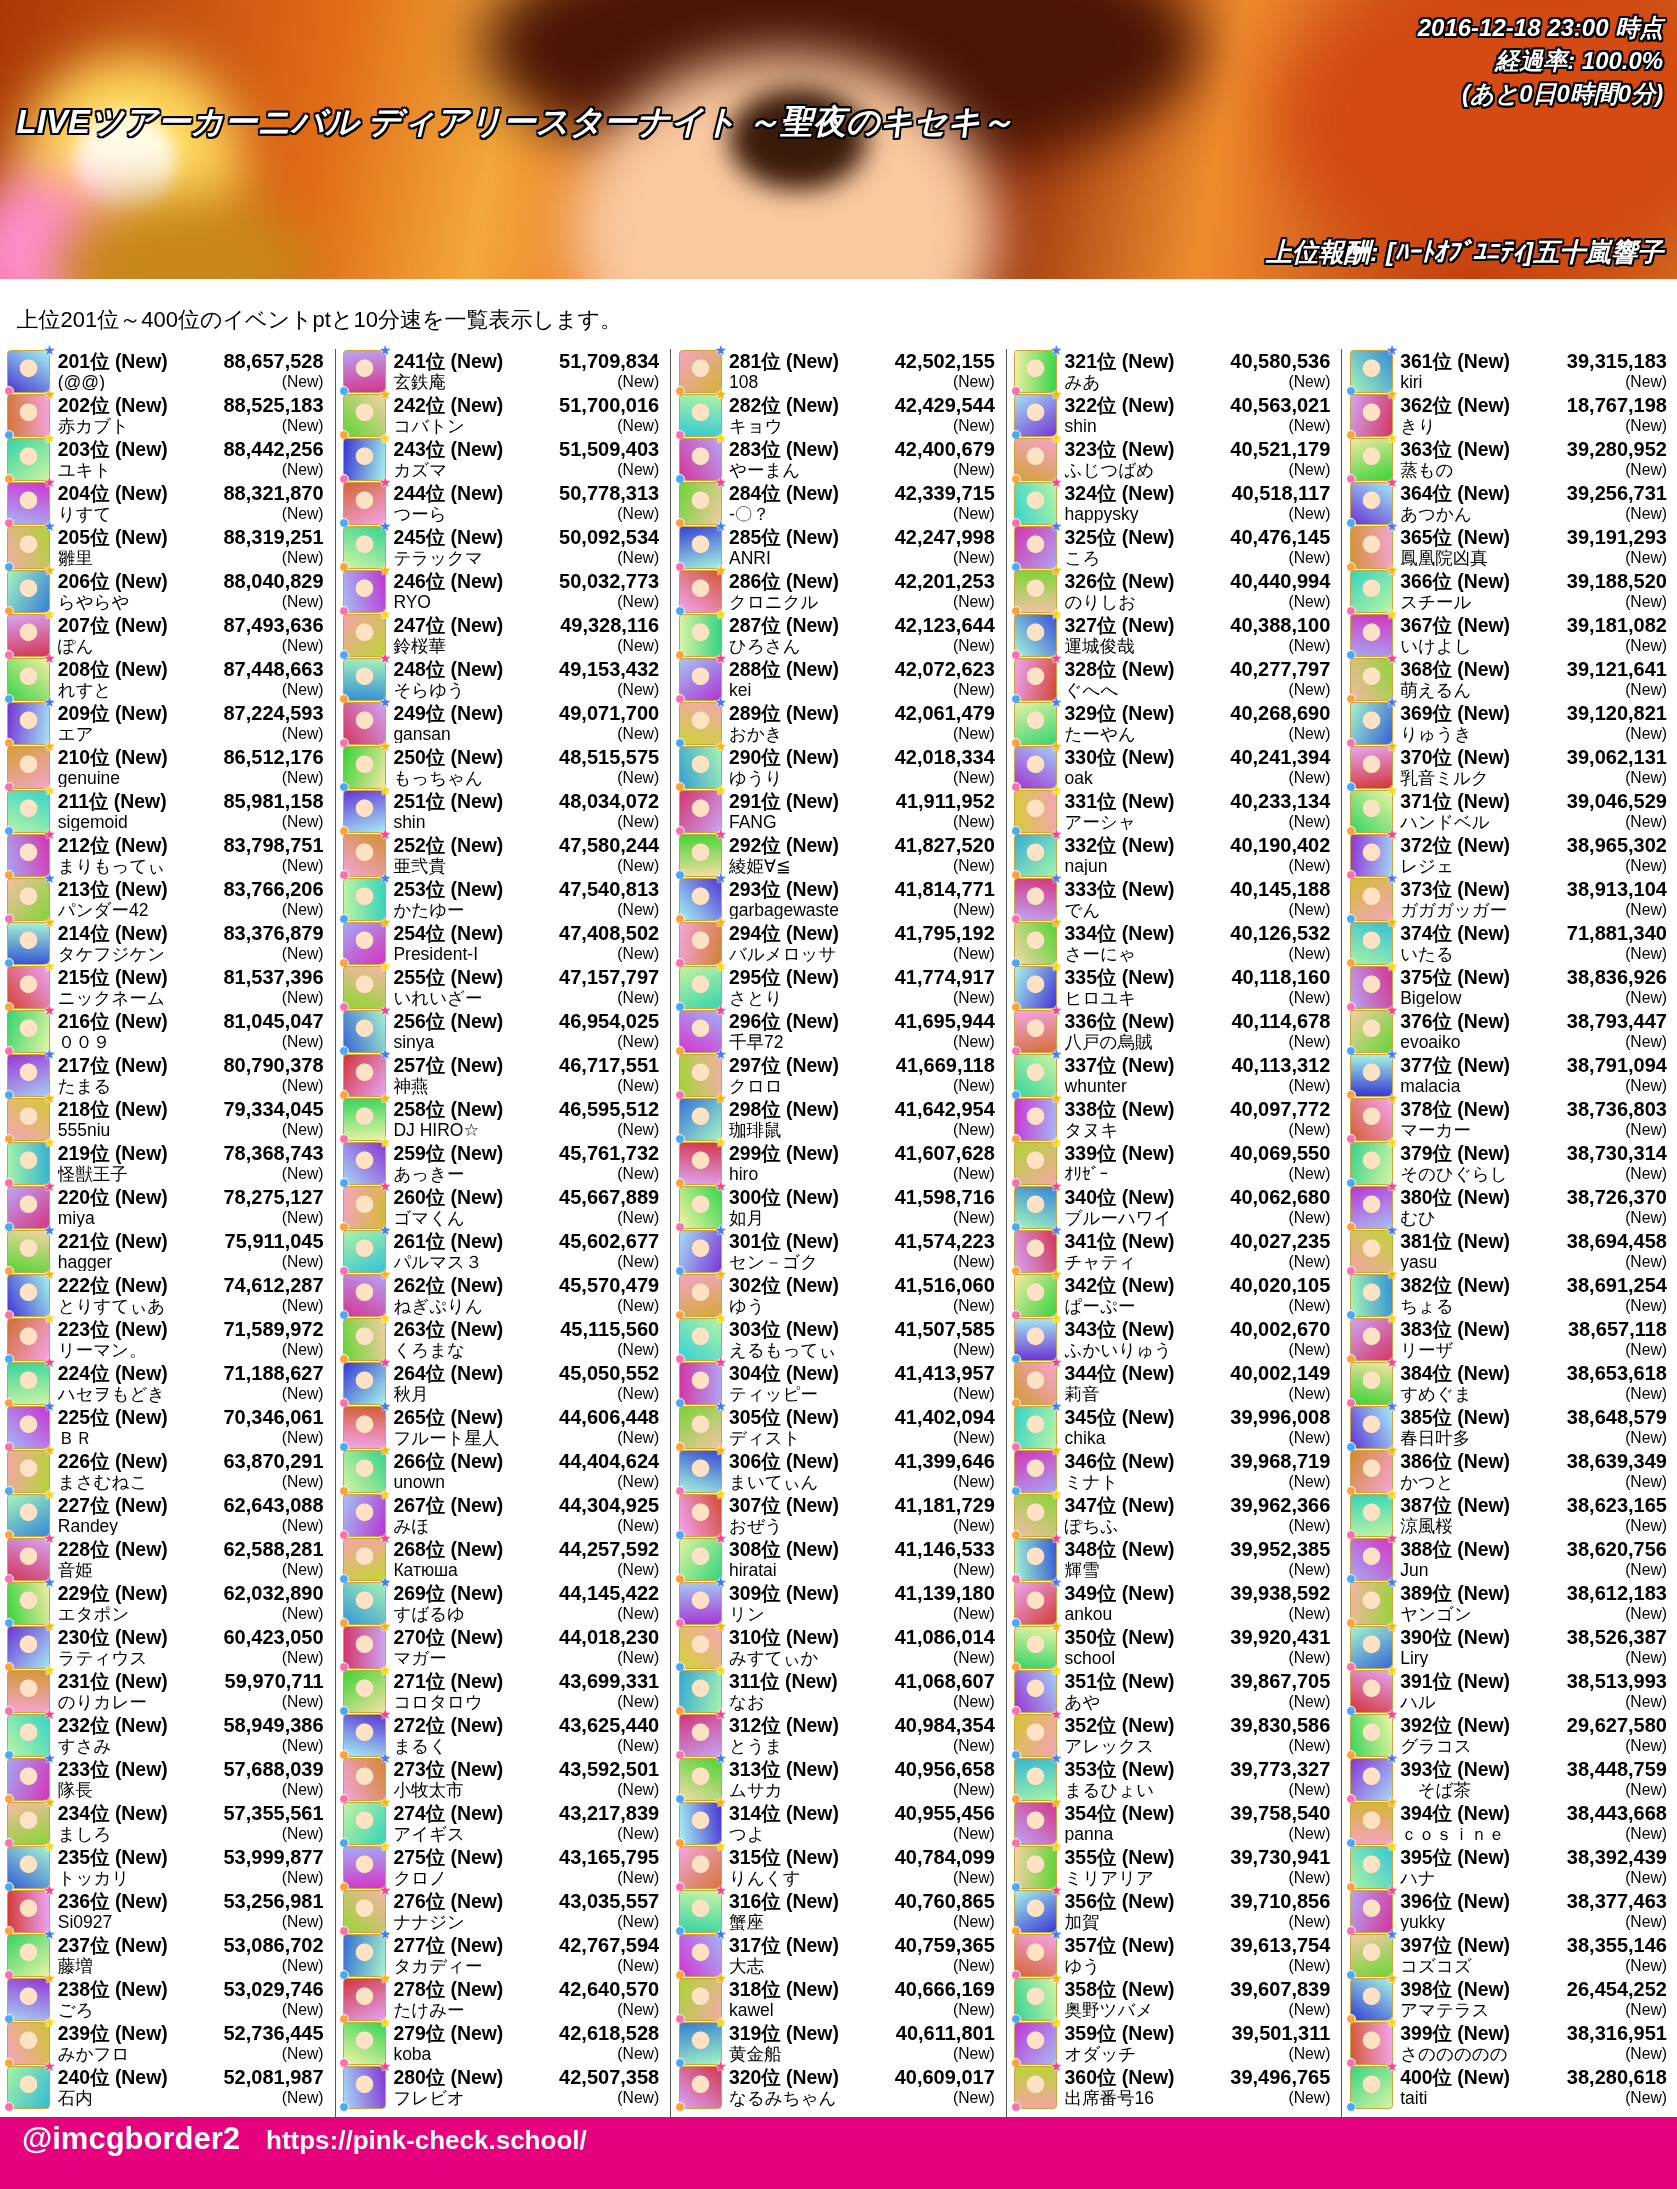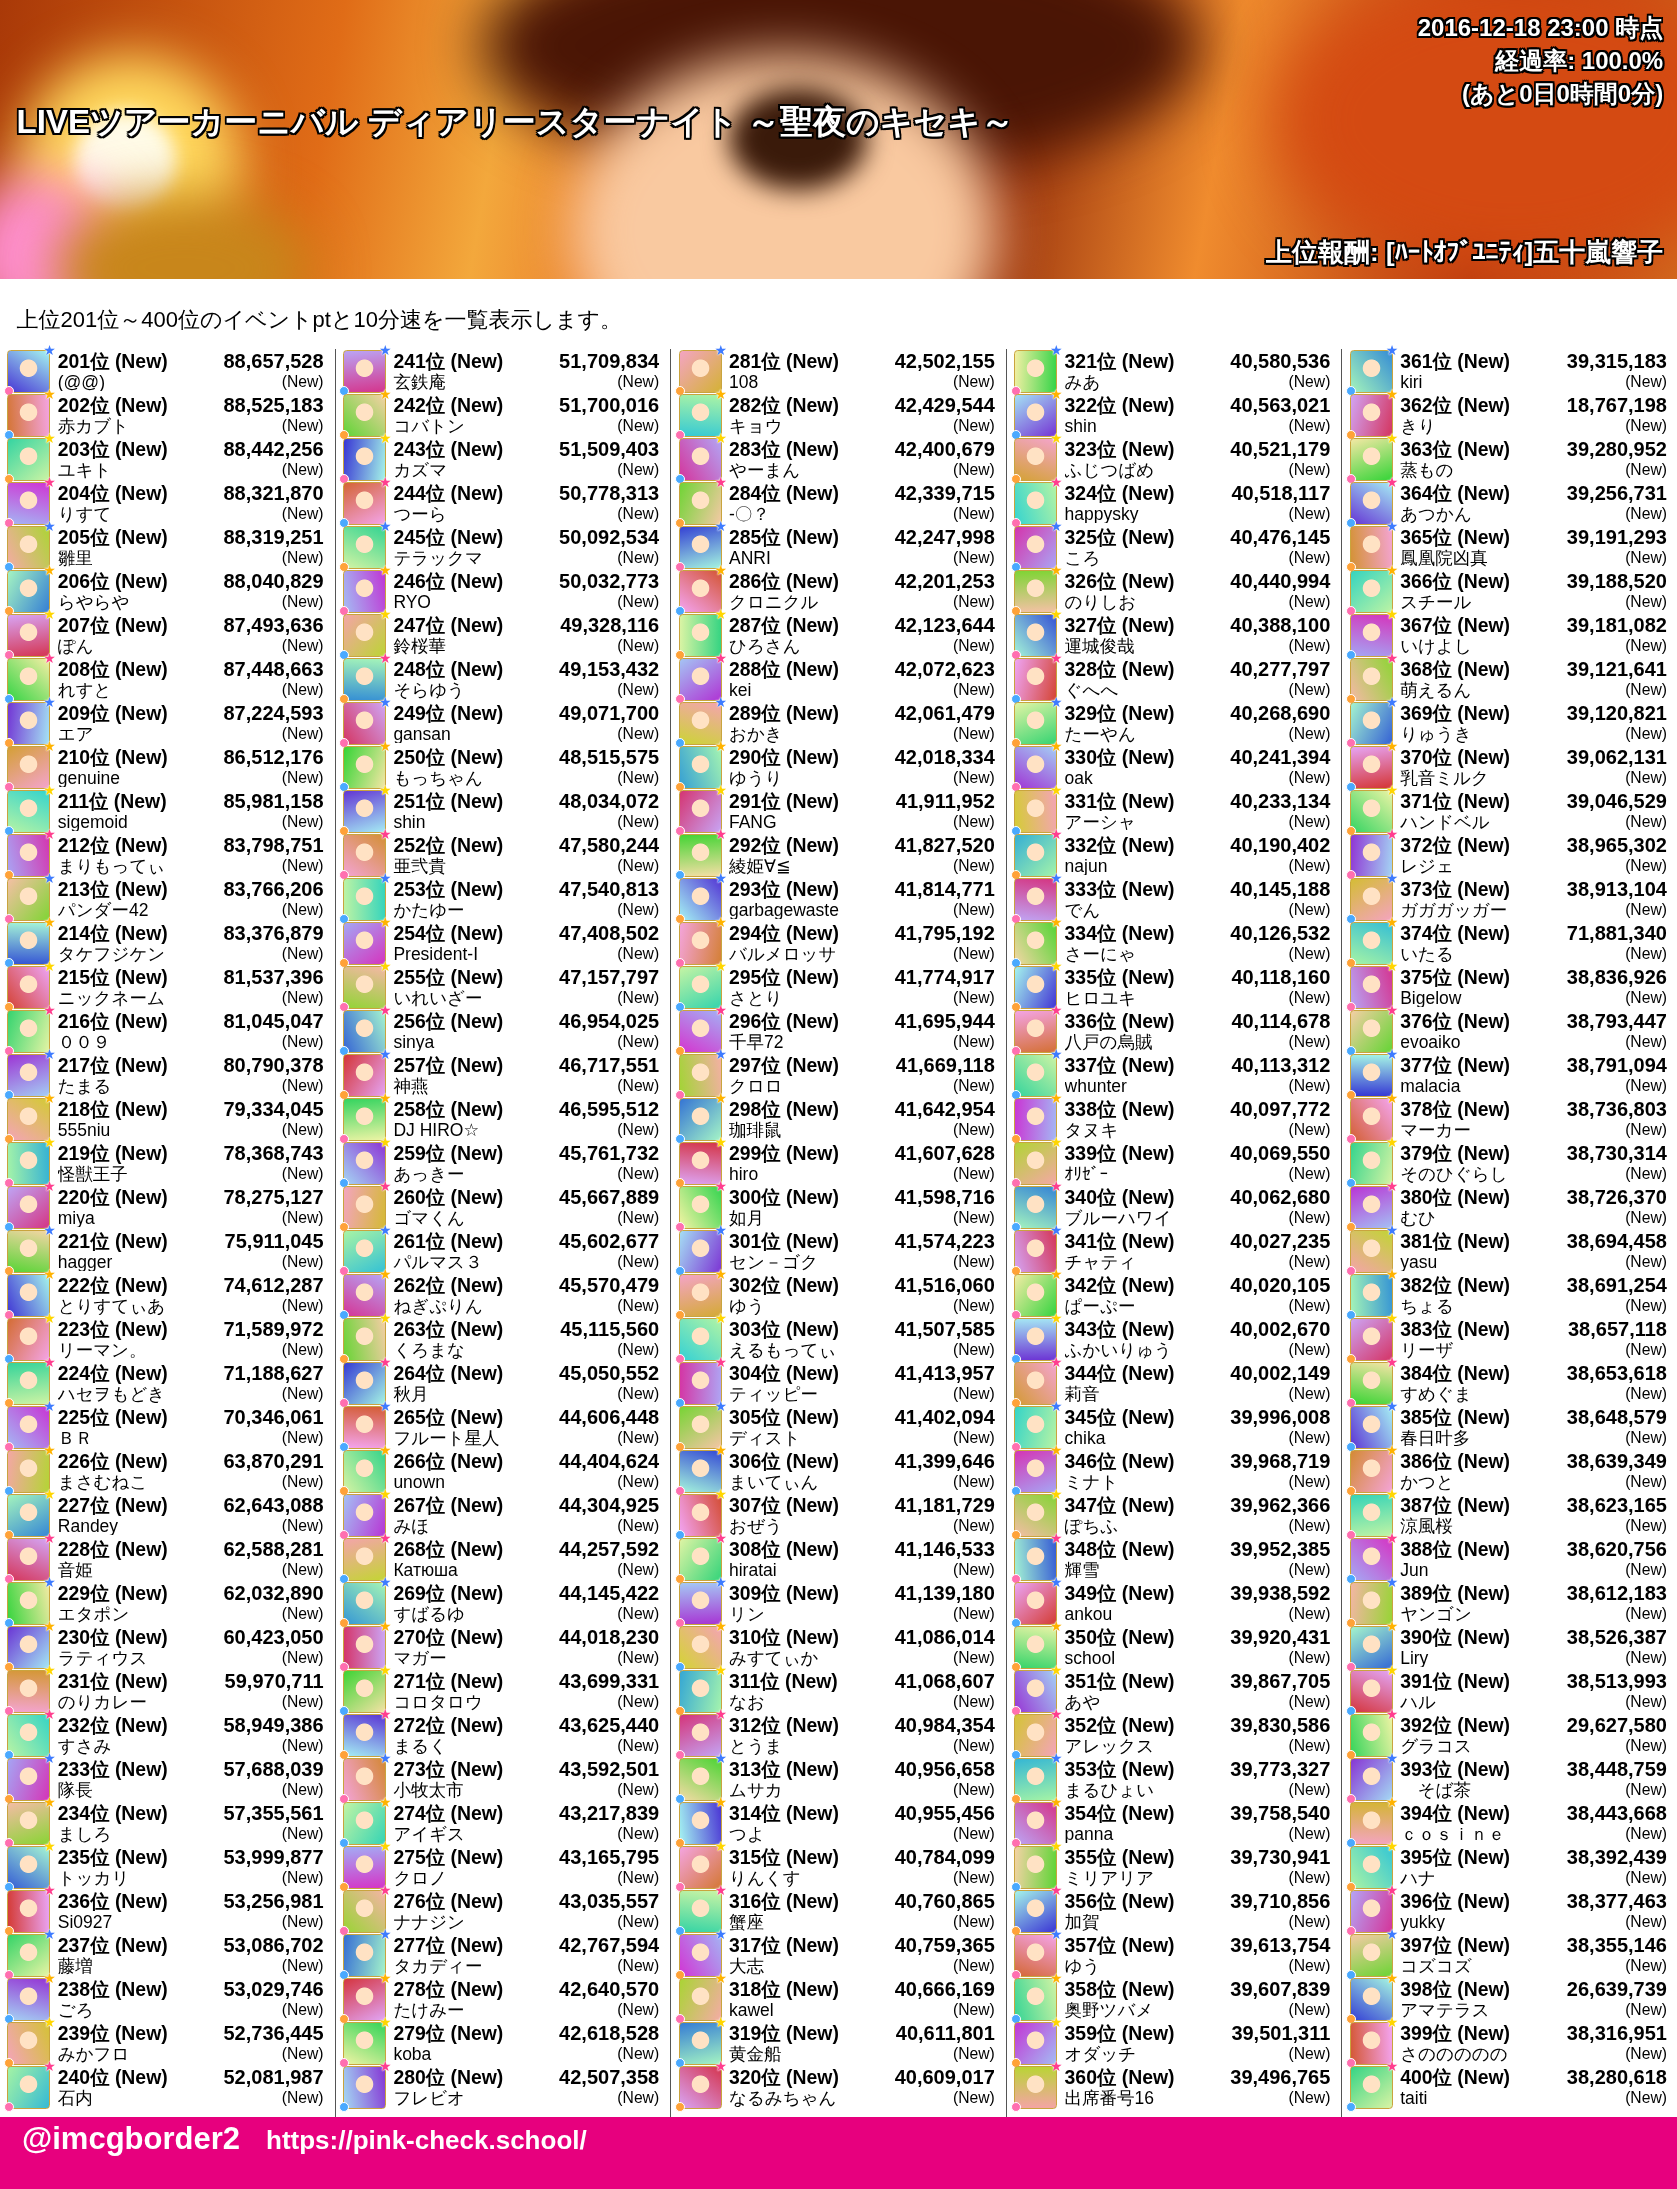--- a/index.html
+++ b/index.html
@@ -10,21 +10,21 @@
     background:linear-gradient(100deg,#a93908,#e06c17 20%,#f3a83c 30%,#e2571b 45%,#8c2508 58%,#f08c2e 72%,#b63a0e 88%,#d2691e);}
   .blob{position:absolute;border-radius:50%;filter:blur(26px);}
   .b-hair{left:480px;top:-83px;width:720px;height:258px;background:#4a1505;filter:blur(29.5px);}
   .b-face{left:572px;top:55px;width:425px;height:351px;background:#f9c9a0;}
   .b-eye{left:729px;top:88px;width:138px;height:102px;background:#3a1a0a;filter:blur(13px);}
   .b-flare1{left:18.5px;top:55px;width:222px;height:222px;background:#ffd95e;}
   .b-flare2{left:74px;top:111px;width:102px;height:102px;background:#fffbe8;filter:blur(9.2px);}
   .b-pink{left:-37px;top:175px;width:157px;height:157px;background:#ff8fd0;}
   .b-rhair{left:1274px;top:-37px;width:480px;height:314px;background:#d44a12;filter:blur(33px);}
   .b-gold{left:55px;top:194px;width:258px;height:148px;background:#c8861b;}
-  .outline{color:#fff;text-shadow:-1.8px -1.8px 0 #000,1.8px -1.8px 0 #000,-1.8px 1.8px 0 #000,1.8px 1.8px 0 #000,-1.8px 0 0 #000,1.8px 0 0 #000,0 -1.8px 0 #000,0 1.8px 0 #000;}
+  .outline{color:#fff;text-shadow:-1.8px -1.8px 0 #000,1.8px -1.8px 0 #000,-1.8px 1.8px 0 #000,1.8px 1.8px 0 #000,-1.8px 0 0 #000,1.8px 0 0 #000,0 -1.8px 0 #000,0 1.8px 0 #000;font-style:italic;}
   .h-info{position:absolute;top:11px;right:14.8px;text-align:right;font-size:24px;font-weight:bold;line-height:33px;}
   .h-title{position:absolute;left:16.6px;top:100px;font-size:33px;font-weight:bold;white-space:nowrap;}
   .h-period{position:absolute;left:16.6px;bottom:9.2px;font-size:26px;font-weight:bold;white-space:nowrap;}
   .h-reward{position:absolute;right:14.8px;bottom:9.2px;font-size:26px;font-weight:bold;white-space:nowrap;}
 
   
   .intro{height:70px;box-sizing:border-box;padding:26px 0 0 16.6px;font-size:22px;color:#000;background:#fff;}
 
   
   .grid{display:flex;width:1678px;height:1768px;background:#fff;}
@@ -2843,21 +2843,21 @@
       <div class="entry">
         <div class="avatar" style="background:radial-gradient(circle at 50% 42%,#ffe2c4 0 8.3px,rgba(255,226,196,0) 9.2px),linear-gradient(214deg,hsl(166,78%,80%),hsl(236,65%,52%))">
           <span class="badge-star" style="color:#ffb300">★</span>
           <span class="attr-dot" style="background:#ffa238"></span>
         </div>
         <div class="mid">
           <div class="rank">398位 (New)</div>
           <div class="pname">アマテラス</div>
         </div>
         <div class="right">
-          <div class="pts">26,639,739</div>
+          <div class="pts">26,454,252</div>
           <div class="pts-new">(New)</div>
         </div>
       </div>
       <div class="entry">
         <div class="avatar" style="background:radial-gradient(circle at 50% 42%,#ffe2c4 0 8.3px,rgba(255,226,196,0) 9.2px),linear-gradient(267deg,hsl(303,78%,80%),hsl(13,65%,52%))">
           <span class="badge-star" style="color:#ffd600">★</span>
           <span class="attr-dot" style="background:#ff6fb0"></span>
         </div>
         <div class="mid">
           <div class="rank">399位 (New)</div>

